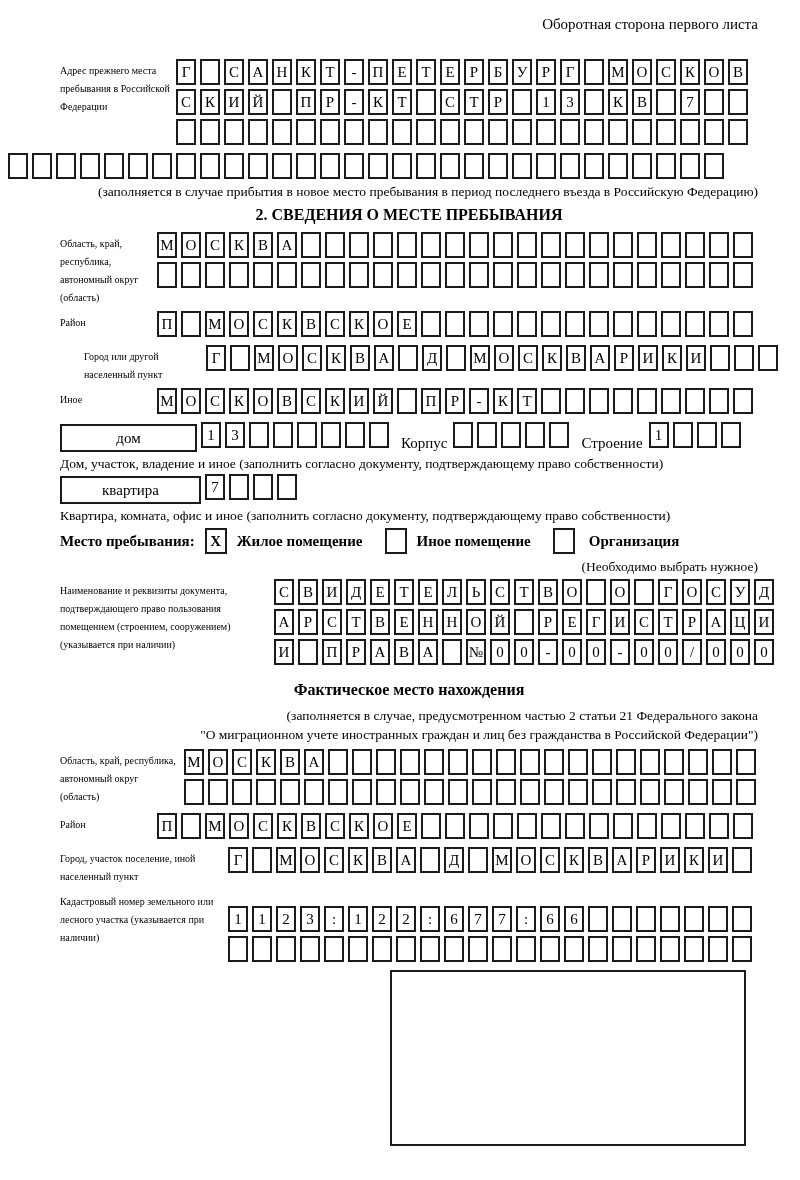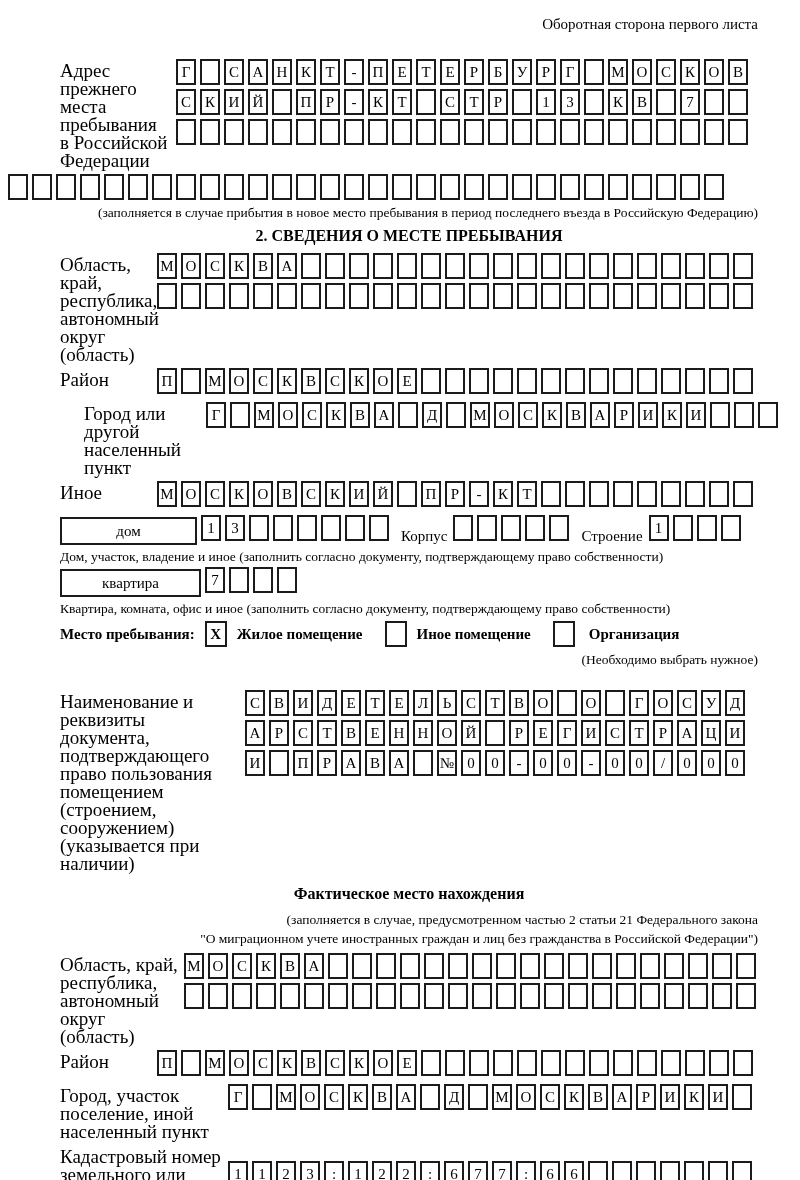--- a/index.html
+++ b/index.html
@@ -3,21 +3,21 @@
 <meta charset="utf-8">
 <style>
   * { margin:0; padding:0; box-sizing:border-box; }
   html,body { background:#fff; }
   body { width:800px; height:1180px; color:#000;
          font-family:"Liberation Serif","DejaVu Serif",serif; }
   .page { width:800px; height:1180px; padding:16px 42px 2px 60px; overflow:hidden; }
   .corner { text-align:right; font-size:15px; margin-bottom:26px; }
 
   .field { display:flex; align-items:flex-start; margin-bottom:4px; }
-  .flabel { font-size:19px; line-height:18px; flex:none; padding-top:3px; padding-right:6px; }
+  .flabel { font-size:10px; line-height:18px; flex:none; padding-top:3px; padding-right:6px; }
   .w116{width:116px;} .w97{width:97px;} .w122{width:122px;margin-left:24px;} .w185{width:185px;}
   .w124{width:124px;} .w168{width:168px;}
 
   .rows { flex:none; }
   .boxrow { display:flex; column-gap:4px; margin-bottom:4px; }
   .cb { width:20px; height:26px; border:2px solid #1b1b1b; flex:none;
         display:flex; align-items:center; justify-content:center;
         font-size:15px; line-height:1; background:#fff; }
   .fullrow { margin-left:-52px; margin-top:2px; }
 
@@ -362,21 +362,21 @@
     <span>Место пребывания:</span>
     <span class="cb gap10">X</span>
     <span class="gap10">Жилое помещение</span>
     <span class="cb gap22"></span>
     <span class="gap10">Иное помещение</span>
     <span class="cb gap22"></span>
     <span class="gap14">Организация</span>
   </div>
   <div class="note center">(Необходимо выбрать нужное)</div>
 
-  <div class="field" style="margin-top:22px;">
+  <div class="field" style="margin-top:4px;gap:29px;">
     <div class="flabel w185">Наименование и реквизиты документа, подтверждающего право пользования помещением (строением, сооружением) (указывается при наличии)</div>
     <div class="rows">
       <div class="boxrow">
           <div class="cb">С</div>
           <div class="cb">В</div>
           <div class="cb">И</div>
           <div class="cb">Д</div>
           <div class="cb">Е</div>
           <div class="cb">Т</div>
           <div class="cb">Е</div>

